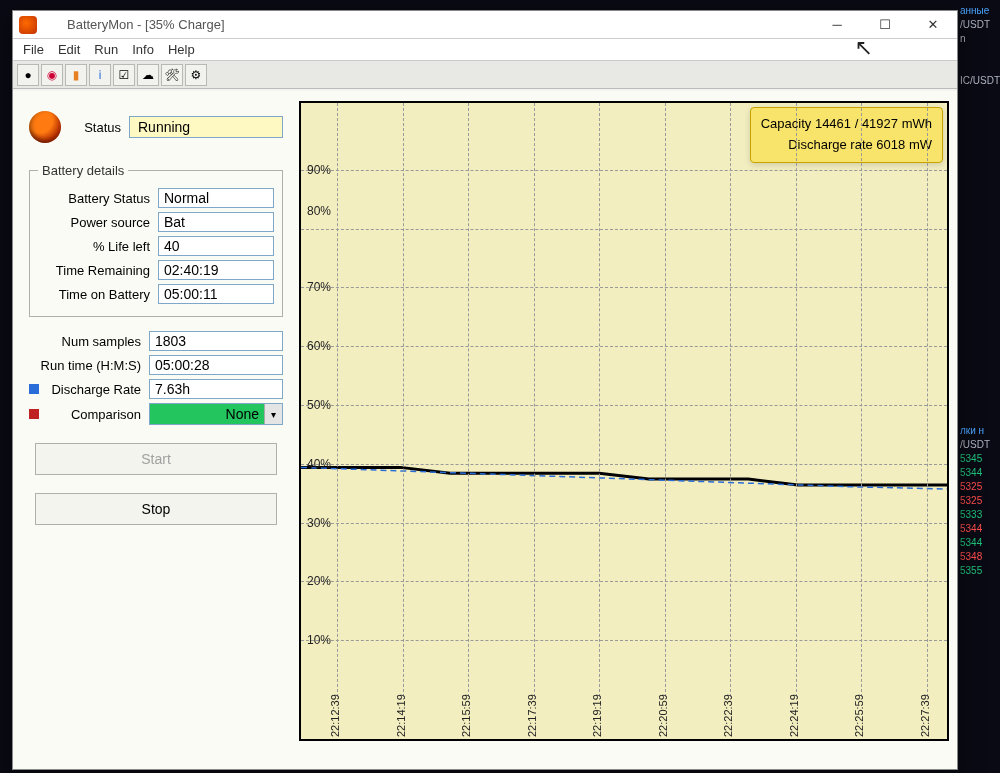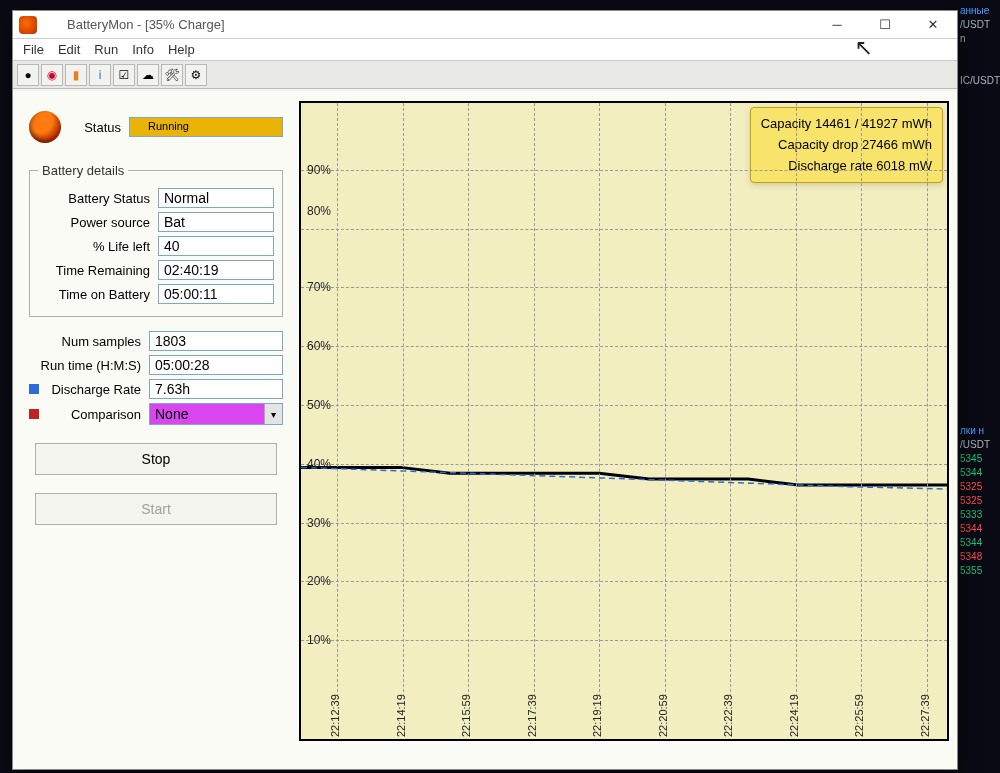--- a/index.html
+++ b/index.html
@@ -87,24 +87,24 @@
   .app-icon {
     width: 32px; height: 32px;
     background: radial-gradient(circle at 35% 30%, #ff7a10 40%, #b02b00 70%);
     border-radius: 50%;
     box-shadow: inset 2px -2px 4px rgba(0,0,0,.4);
   }
   .status-label { width: 110px; text-align: right; }
   .status-box {
     flex: 1;
     border: 1px solid #7fa8c8;
-    background: #eab308;
-    padding: 2px 18px;
+    background: #fef9c3;
+    padding: 2px 8px;
     min-height: 20px;
-    font-size: 11px;
+    font-size: 14px;
   }
   fieldset.details {
     border: 1px solid #b0b0a8;
     padding: 6px 8px 8px;
     margin: 0;
   }
   fieldset.details legend {
     padding: 0 4px;
     font-size: 13px;
     color: #333;
@@ -129,22 +129,23 @@
   }
   .extra { margin-top: 14px; }
   .marker {
     width: 10px; height: 10px; margin-right: 4px;
     display: inline-block;
   }
   .marker.blue { background: #2a6dd9; }
   .marker.red { background: #c02222; }
   .dropdown {
     display: flex; align-items: center;
-    border: 1px solid #7fa8c8; background: #d946ef;
+    border: 1px solid #7fa8c8; background: #22c55e;
     flex: 1;
+    text-align: right;
   }
   .dropdown span { flex: 1; padding: 1px 5px; font-size: 14px; }
   .dropdown .dd-btn {
     width: 18px; height: 20px; background: #e4e4e4; border-left: 1px solid #aaa;
     display: flex; align-items: center; justify-content: center; font-size: 10px;
   }
   .big-btn {
     width: 95%; margin: 18px auto 0;
     height: 32px;
     display: flex; align-items: center; justify-content: center;
@@ -328,36 +329,35 @@
         <div class="detail-row">
           <span class="marker red"></span>
           <span class="detail-label" style="flex:0 0 106px">Comparison</span>
           <div class="dropdown">
             <span>None</span>
             <div class="dd-btn">▾</div>
           </div>
         </div>
       </div>
 
+      <div class="big-btn disabled">Start</div>
       <div class="big-btn">Stop</div>
-      <div class="big-btn disabled">Start</div>
     </div>
 
     <div class="chart-area">
 
       <div id="grid-container"></div>
 
       <svg class="chart-line" viewBox="0 0 650 640" preserveAspectRatio="none">
         <polyline id="series-main" fill="none" stroke="#000" stroke-width="3" points="0,366.68 50,366.68 100,366.68 150,372.56 200,372.56 250,372.56 300,372.56 350,378.44 400,378.44 450,378.44 500,384.32 550,384.32 600,384.32 650,384.32"></polyline>
         <polyline id="series-trend" fill="none" stroke="#2a6dd9" stroke-width="1.5" stroke-dasharray="6 4" points="0,366.68 50,368.444 100,370.20799999999997 150,371.972 200,373.73600000000005 250,375.5 300,377.26399999999995 350,379.028 400,380.79200000000003 450,382.556 500,384.32 550,386.084 600,387.26 650,388.43600000000004"></polyline>
       </svg>
 
       <div class="tooltip">
         <div>Capacity 14461 / 41927 mWh</div>
-        <div>Capacity drop 27466 mWh</div>
         <div>Discharge rate 6018 mW</div>
       </div>
     <div class="hgrid" style="top: 537.2px;"></div>
         <div class="y-tick" style="top: 530.2px;">10%</div>
         <div class="hgrid" style="top: 478.4px;"></div>
         <div class="y-tick" style="top: 471.4px;">20%</div>
         <div class="hgrid" style="top: 419.6px;"></div>
         <div class="y-tick" style="top: 412.6px;">30%</div>
         <div class="hgrid" style="top: 360.8px;"></div>
         <div class="y-tick" style="top: 353.8px;">40%</div>

